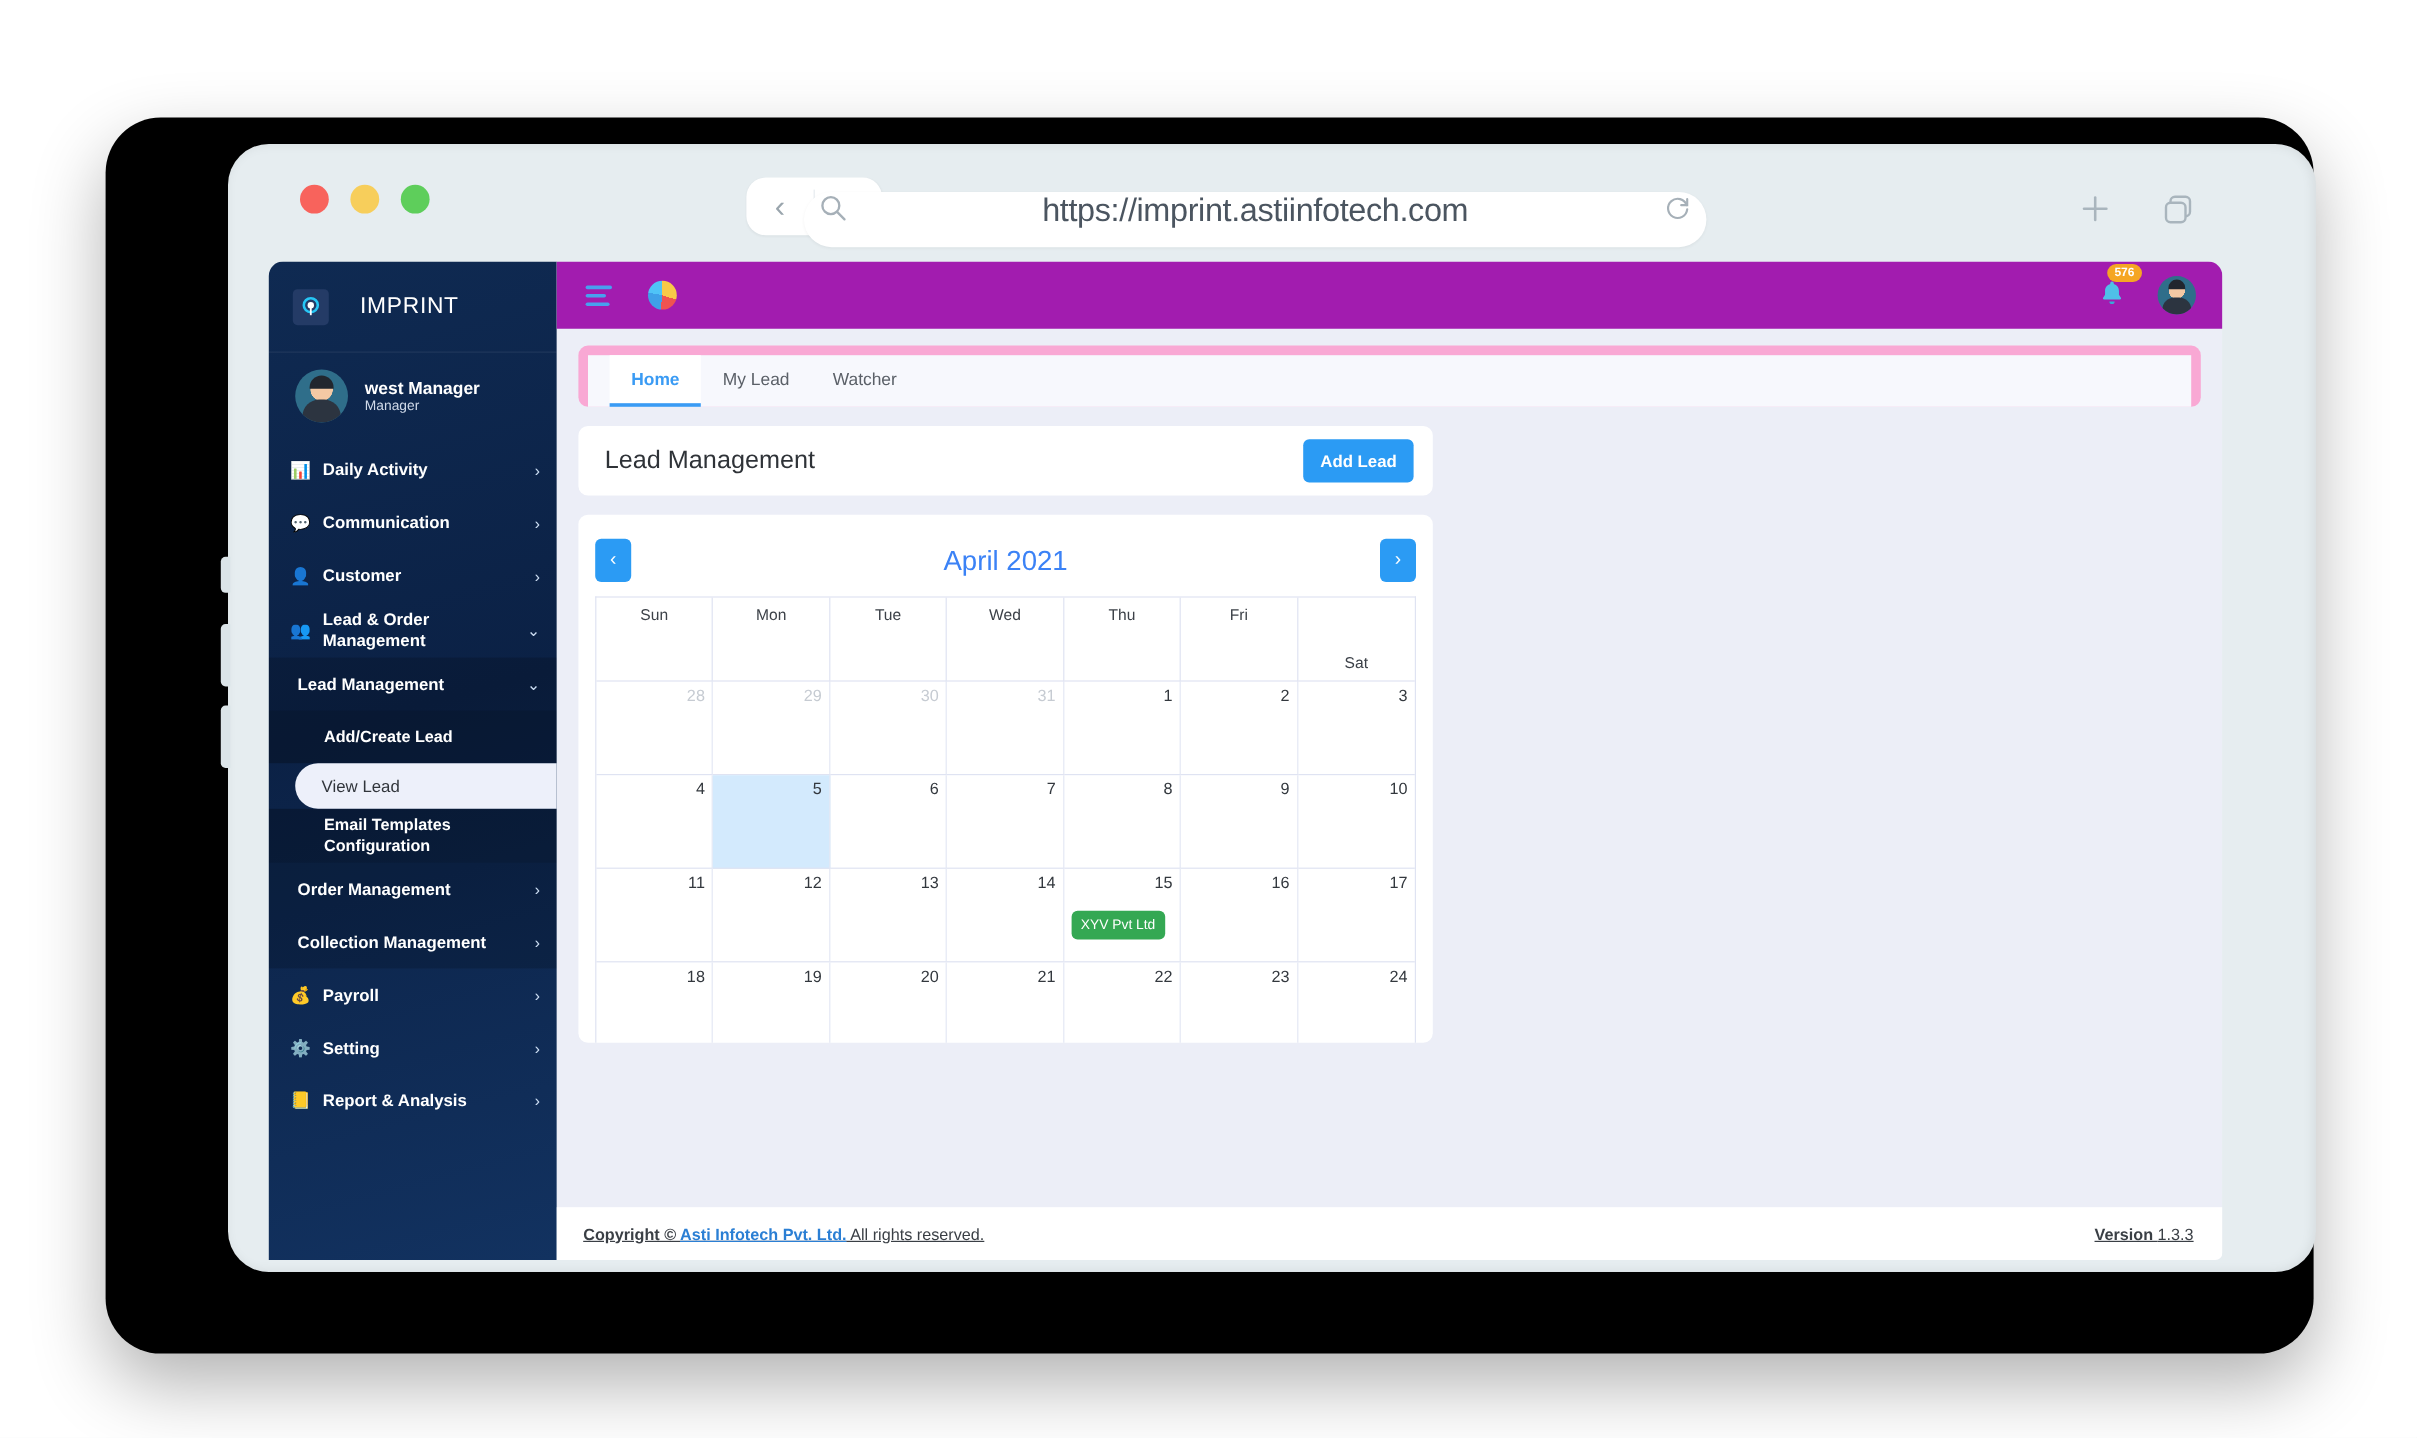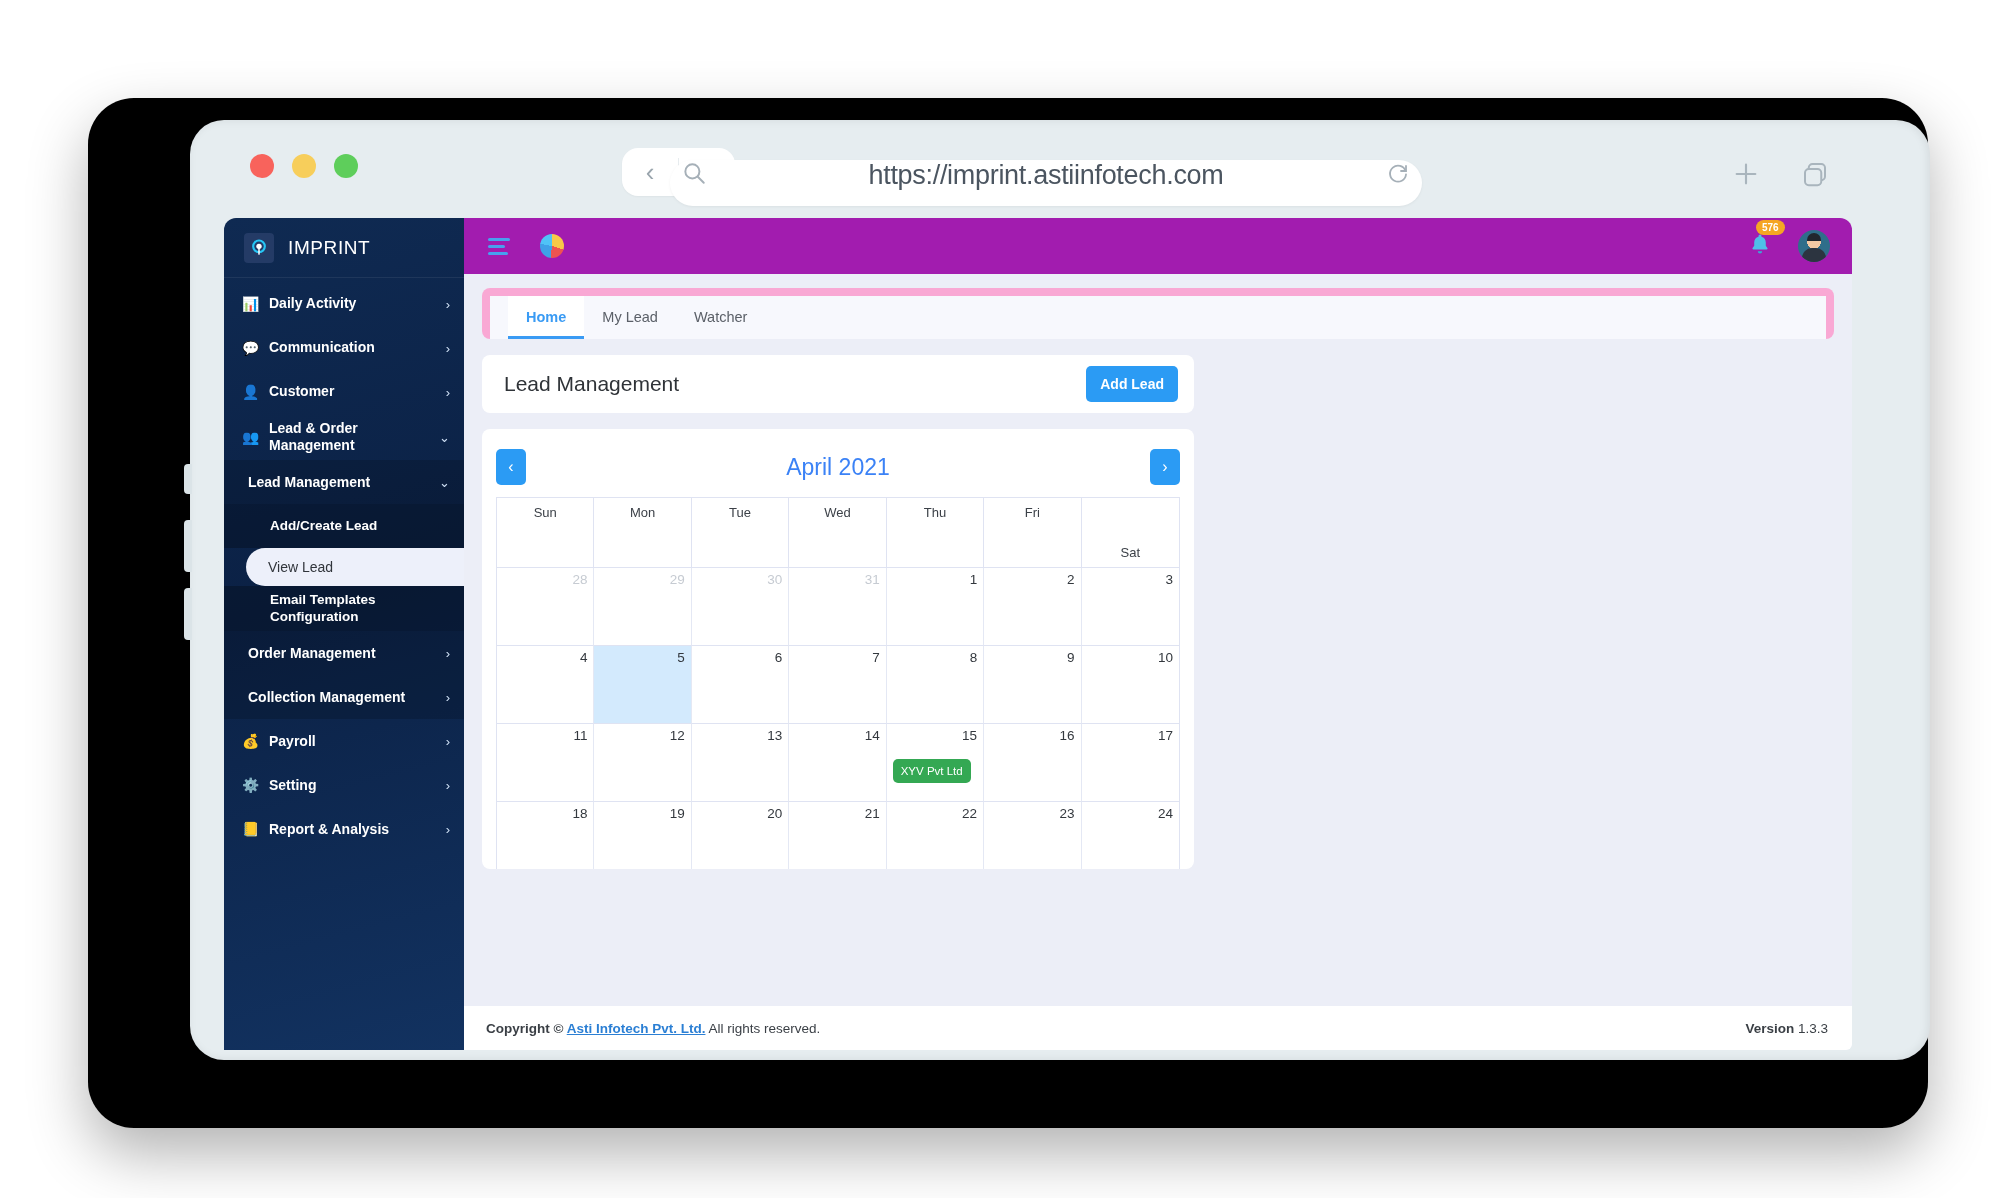--- a/index.html
+++ b/index.html
@@ -98,22 +98,22 @@
 
   
   #sidebar {
     position: absolute; left: 32px; top: 0;
     width: 240px; height: 832px;
     background: linear-gradient(165deg, #0f2a52 0%, #0b2145 45%, #123260 100%);
     border-radius: 12px 0 0 0;
     overflow: hidden;
   }
   #brand {
-    height: 60px; display: flex; align-items: center;
-    padding-left: 20px; gap: 14px;
+    height: 76px; display: flex; align-items: center;
+    padding-left: 20px; gap: 26px;
     border-bottom: 1px solid rgba(255,255,255,0.07);
   }
   #brand-logo {
     width: 30px; height: 30px; border-radius: 4px;
     background: #243b66;
     display: flex; align-items: center; justify-content: center;
   }
   #brand-name { color: #fff; font-size: 19px; letter-spacing: 0.6px; }
 
   #profile {
@@ -268,21 +268,21 @@
     font-size: 11.5px; border-radius: 5px;
     padding: 6px 8px; margin-top: 16px;
     display: inline-block; cursor: pointer;
   }
 
   #footer {
     position: absolute; left: 0; bottom: 0;
     width: 1388px; height: 44px; background: #fff;
     display: flex; align-items: center;
     padding: 0 24px 0 22px;
-    font-size: 13.5px; color: #3a3f45;
+    font-size: 13.5px; color: #3a3f45; text-decoration: underline;
   }
   #footer-left { flex: 1; }
   #footer-link { color: #2b7fd4; font-weight: 700; }
   #copyright-prefix { font-weight: 700; }
   #version-label { font-weight: 700; }
 </style>
 </head>
 <body>
 
 <div id="stage">
@@ -345,20 +345,27 @@
         <div id="brand-logo">
           <svg width="20" height="20" viewBox="0 0 24 24">
             <circle cx="12" cy="10" r="7" fill="none" stroke="#26c6f5" stroke-width="2.6"></circle>
             <circle cx="12" cy="10" r="3.2" fill="#ffffff"></circle>
             <rect x="11.1" y="11" width="1.8" height="9" fill="#ffffff"></rect>
           </svg>
         </div>
         <span id="brand-name">IMPRINT</span>
       </div>
 
+      <div id="profile">
+        <div id="profile-avatar"></div>
+        <div>
+          <div id="profile-name">west Manager</div>
+          <div id="profile-role">Manager</div>
+        </div>
+      </div>
 
       <div class="menu">
         <div class="menu-item">
           <span class="mi-icon">📊</span>
           <span class="mi-label">Daily Activity</span>
           <span class="mi-arrow">›</span>
         </div>
         <div class="menu-item">
           <span class="mi-icon">💬</span>
           <span class="mi-label">Communication</span>

